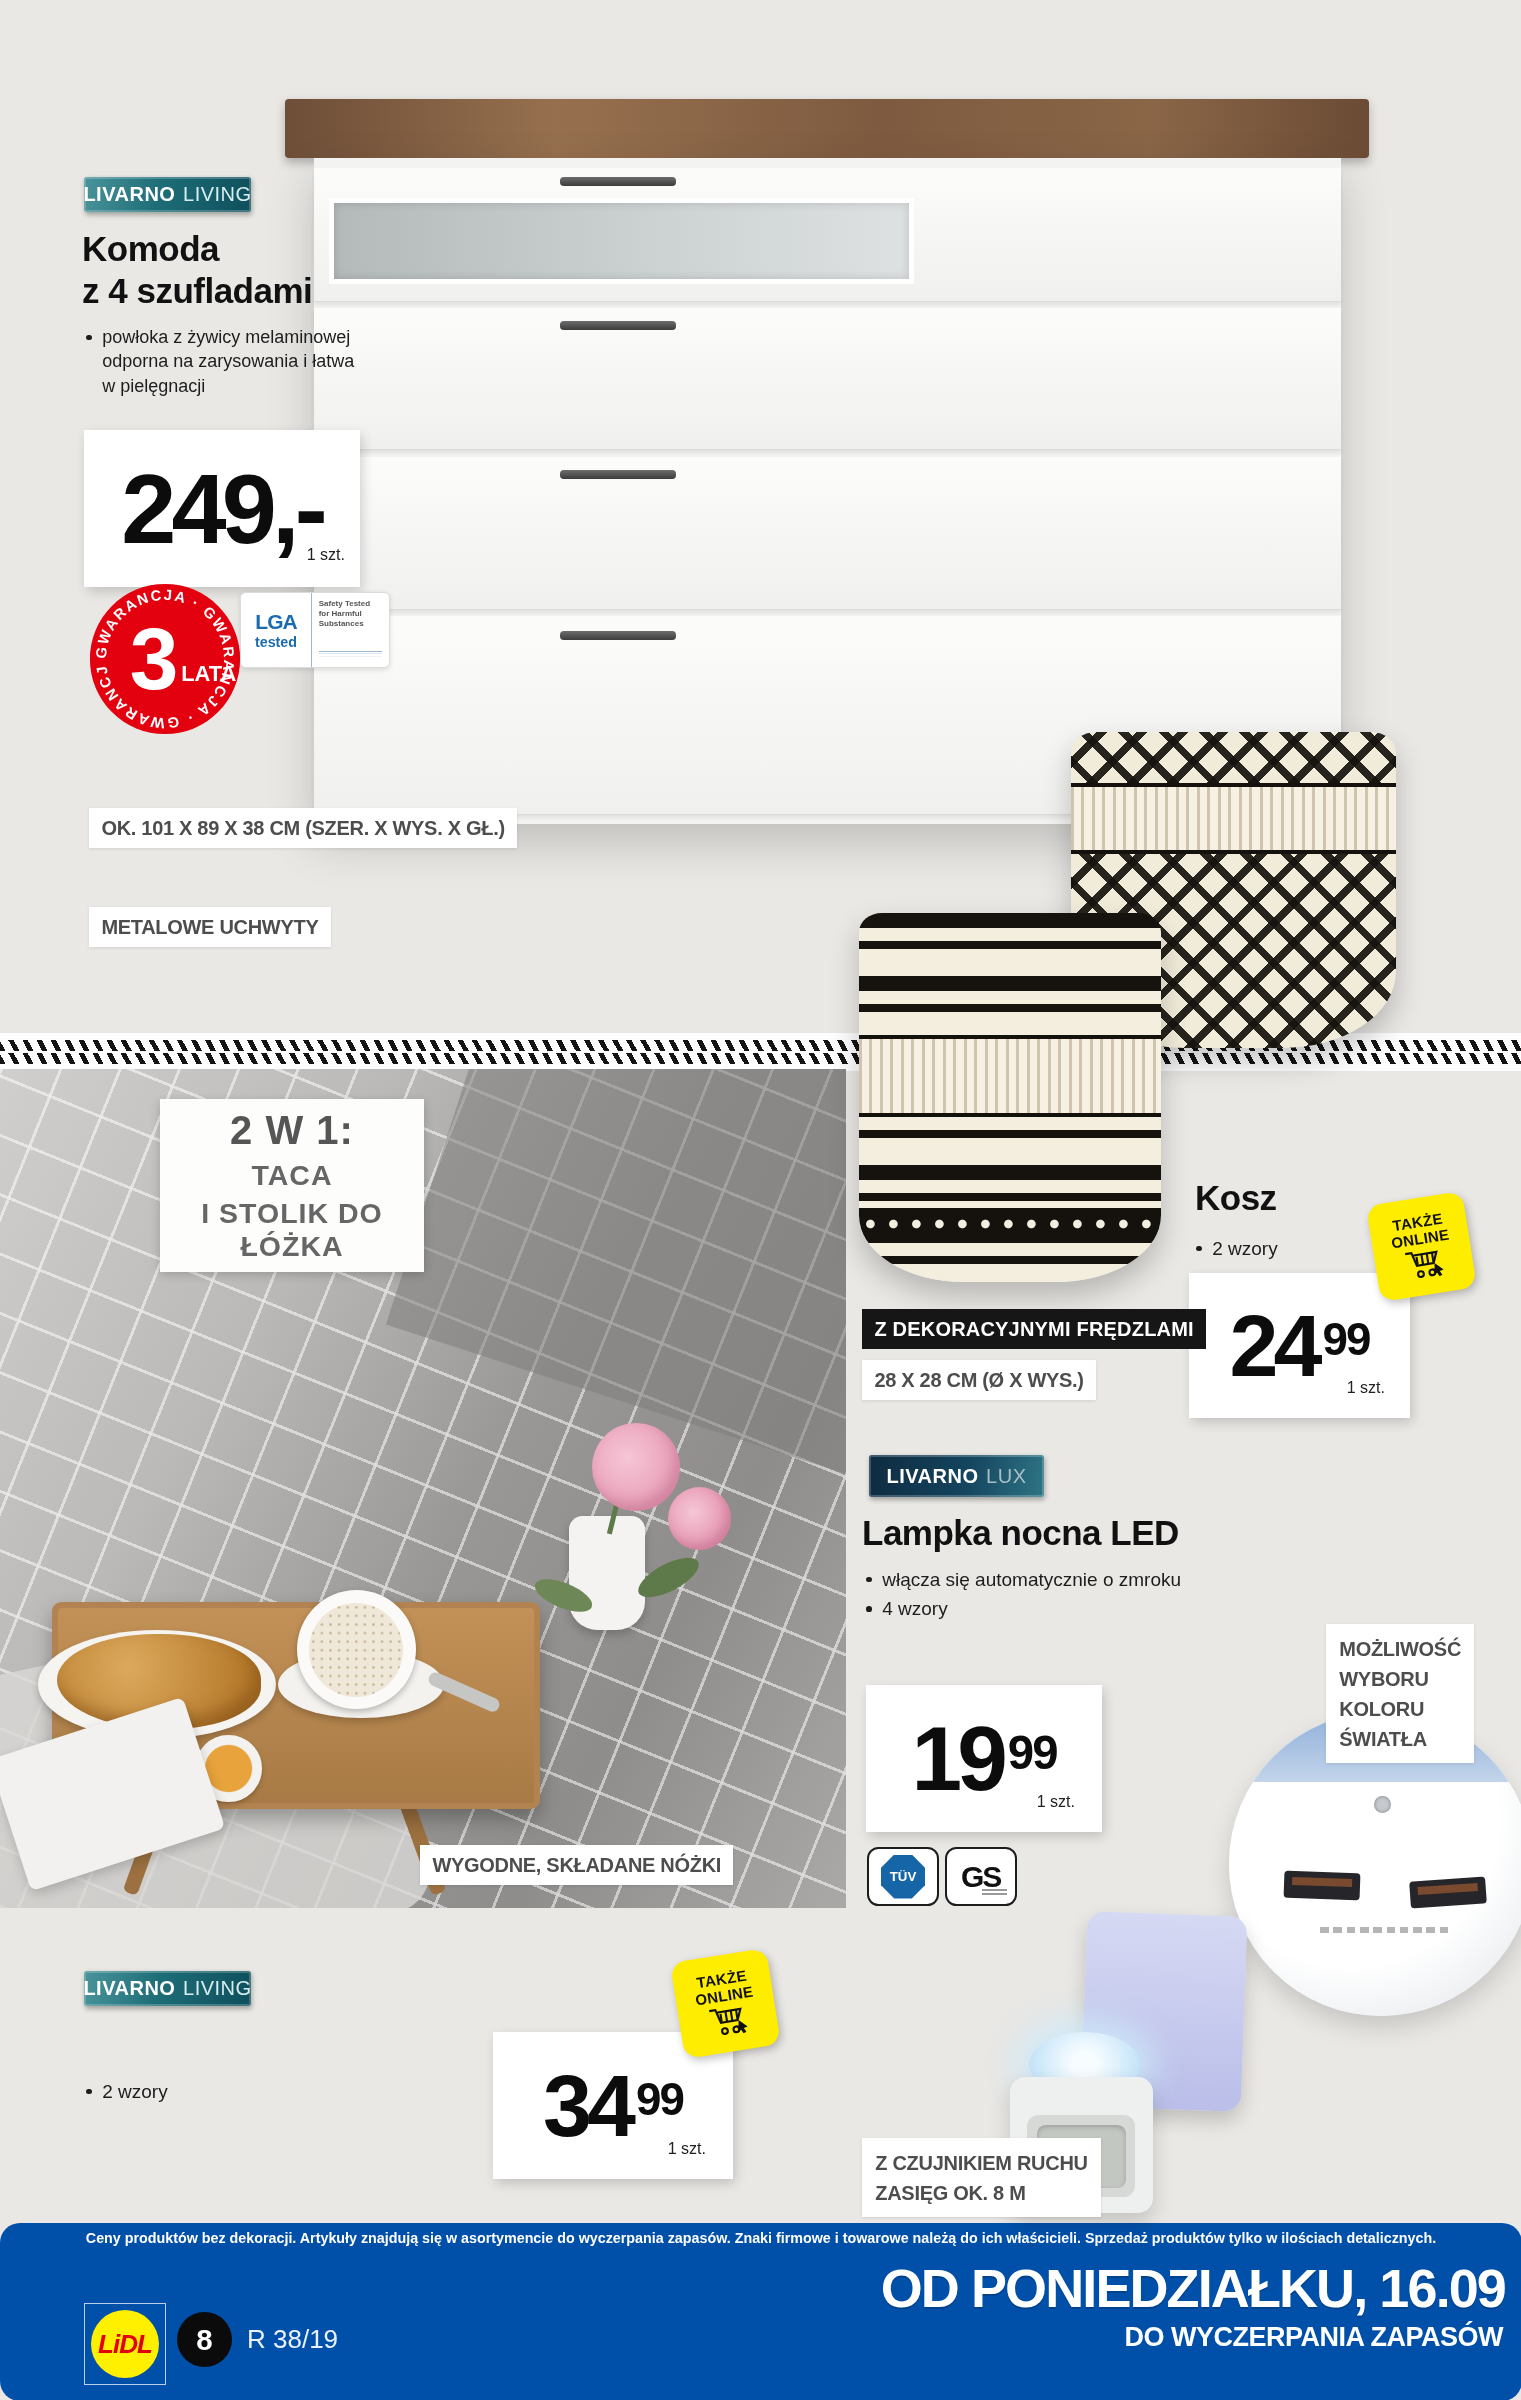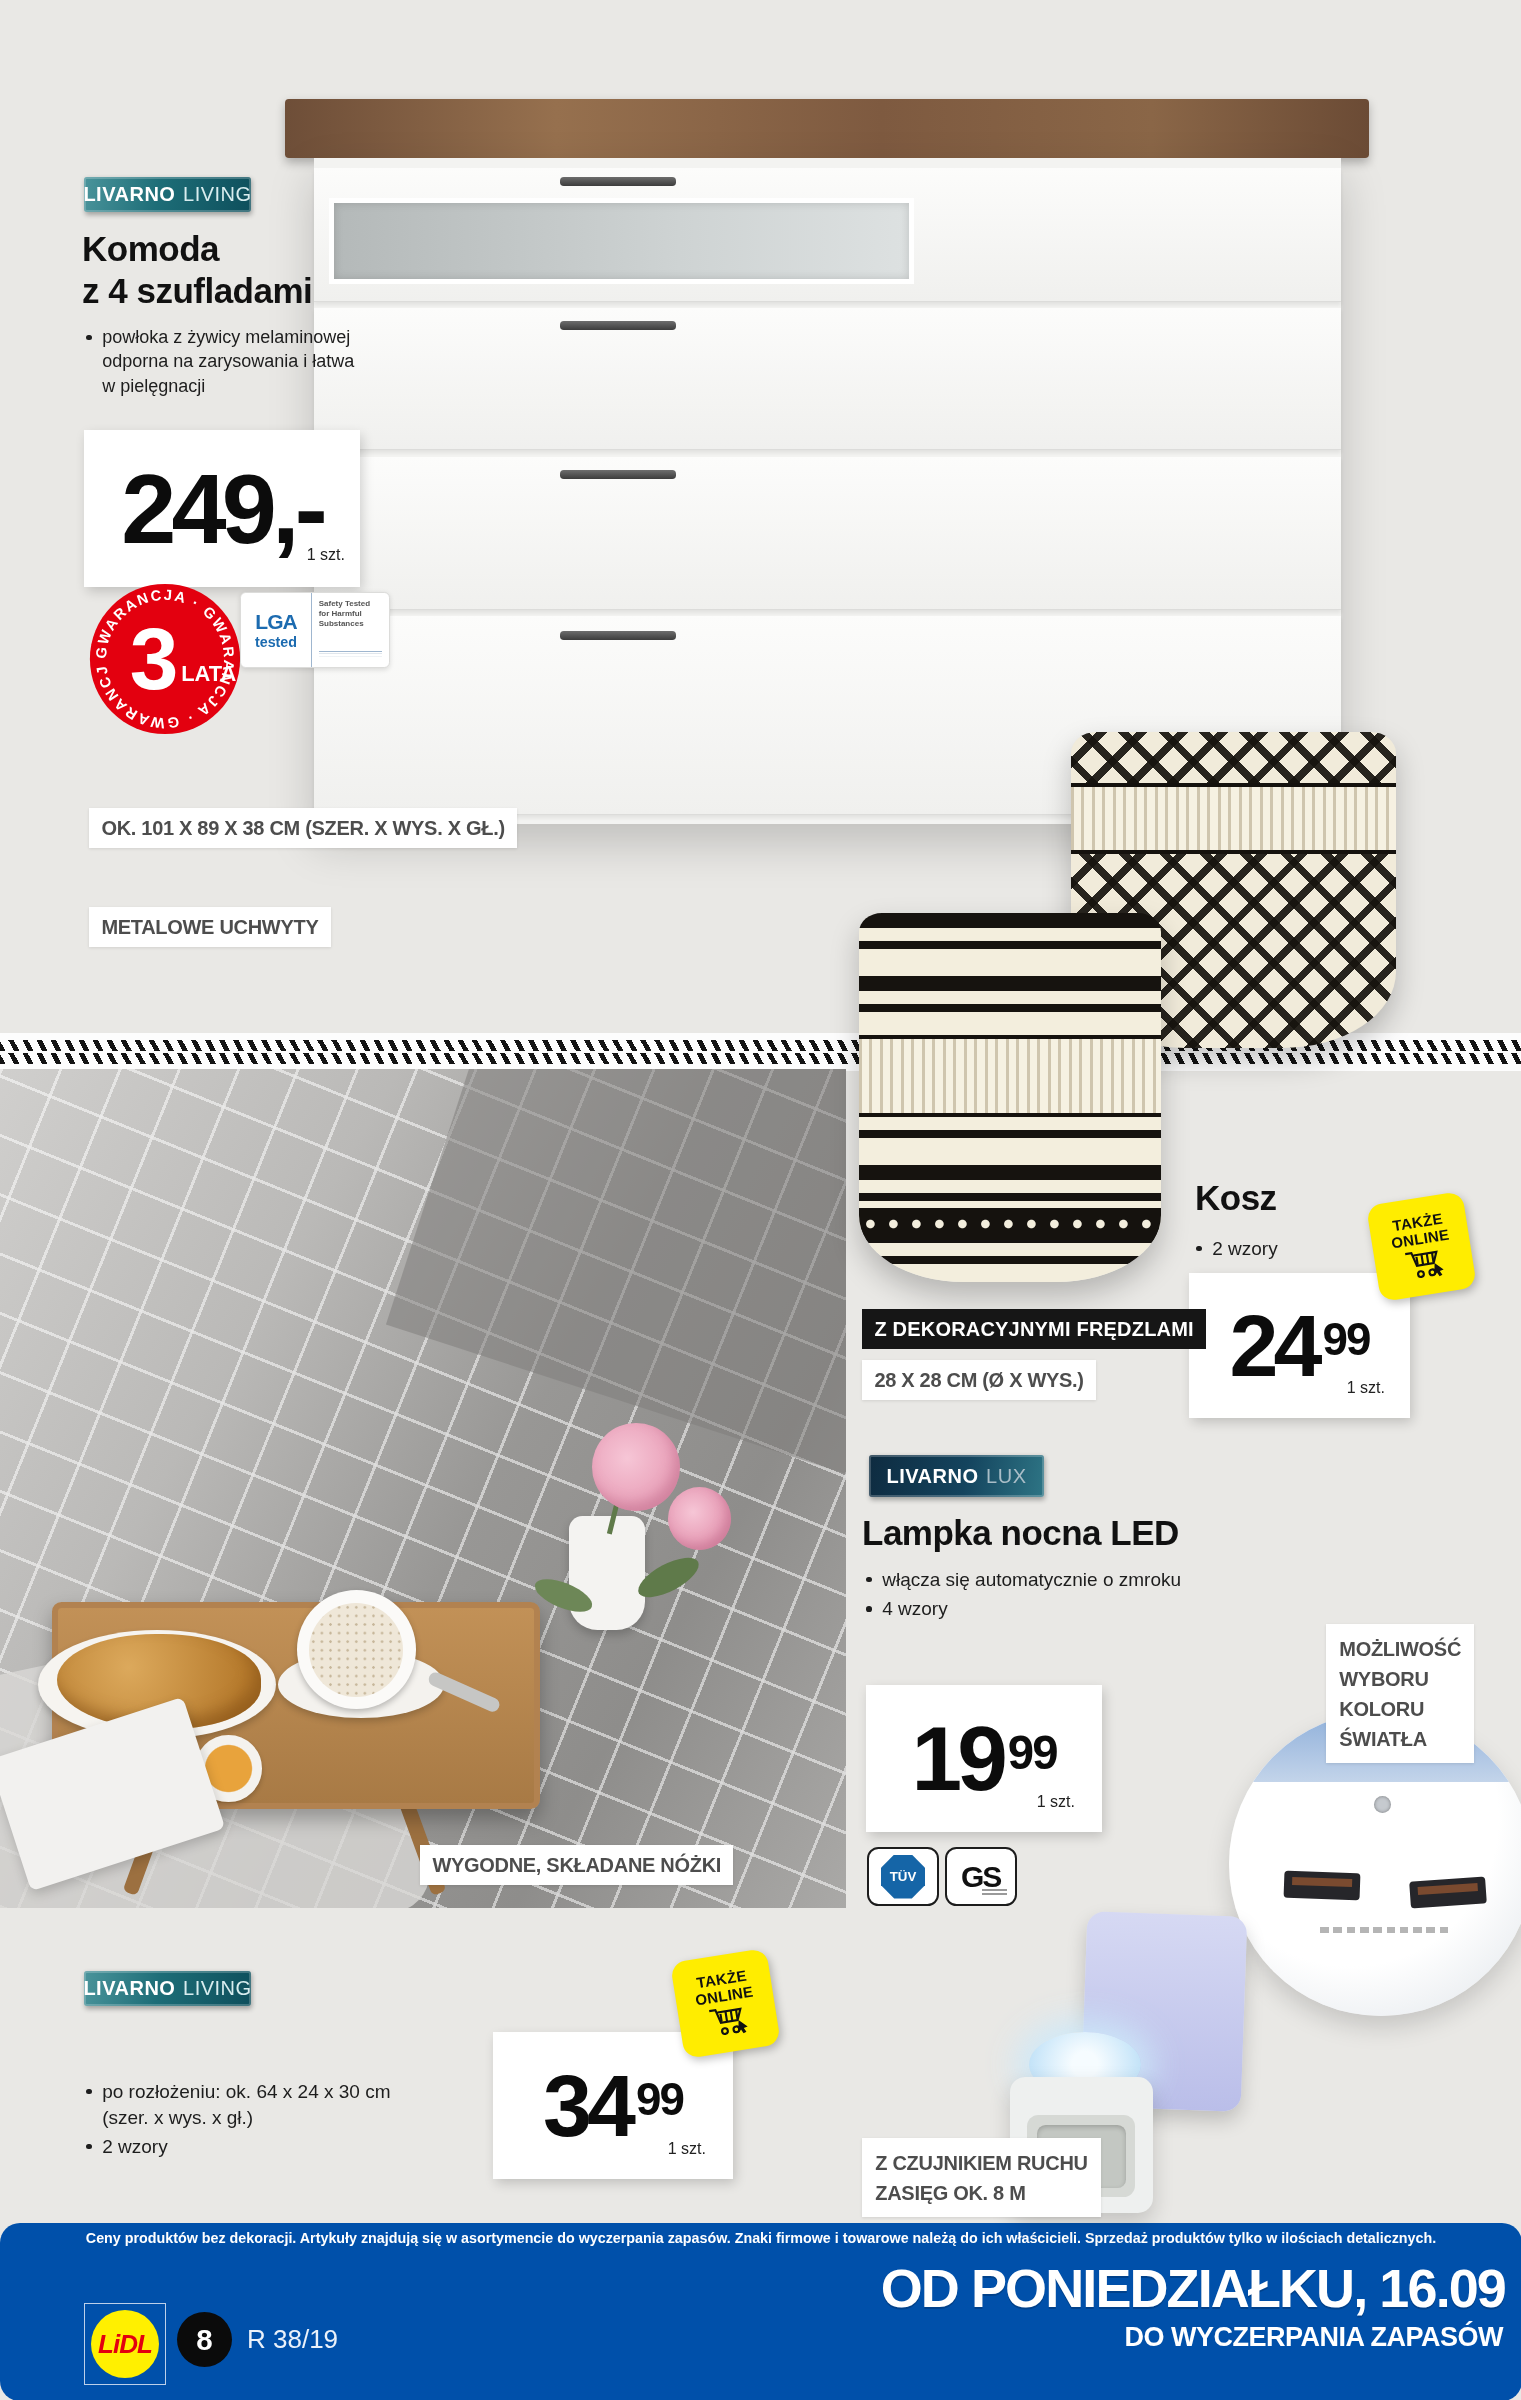--- a/index.html
+++ b/index.html
@@ -252,20 +252,25 @@
     <div class="abs ellipse" style="left:195px;top:666px;width:59px;height:59px;background:radial-gradient(circle,#e8a33c 55%,#f4f2ee 58%);border:4.8px solid #f4f2ee;box-shadow:0 2.9px 5.7px rgba(0,0,0,.2);"></div>
     <div class="abs" style="left:4.8px;top:656px;width:204px;height:138px;background:#f2f1ef;border-radius:7.6px;transform:rotate(-18deg);box-shadow:0 4.8px 11.4px rgba(0,0,0,.18);"></div>
 
     <div class="abs" style="left:569px;top:447px;width:76px;height:114px;background:#f4f3f1;border-radius:13.3px 13.3px 28.5px 28.5px;box-shadow:0 4.8px 9.5px rgba(0,0,0,.2);"></div>
     <div class="abs" style="left:616px;top:390px;width:4.8px;height:76px;background:#5f7a4a;transform:rotate(14deg);"></div>
     <div class="abs ellipse" style="left:635px;top:495px;width:67px;height:27px;background:#5f7a4a;transform:rotate(-28deg);"></div>
     <div class="abs ellipse" style="left:533px;top:514px;width:61px;height:25px;background:#6d8757;transform:rotate(22deg);"></div>
     <div class="abs ellipse" style="left:592px;top:354px;width:88px;height:88px;background:radial-gradient(circle at 40% 40%,#f6c6d6,#e79ab4 75%);box-shadow:inset -5.7px -7.6px 11.4px rgba(190,110,140,.5);"></div>
     <div class="abs ellipse" style="left:668px;top:418px;width:63px;height:63px;background:radial-gradient(circle at 40% 40%,#f6c6d6,#e391ad 75%);box-shadow:inset -4.8px -5.7px 9.5px rgba(190,110,140,.5);"></div>
 
+    <div class="abs overlay2w1" style="left:160px;top:30px;width:264px;height:173px;">
+      <div class="ov1">2 W 1:</div>
+      <div class="ov2">TACA</div>
+      <div class="ov2">I STOLIK DO ŁÓŻKA</div>
+    </div>
 
     <div class="abs wlabel" style="left:420px;top:776px;">WYGODNE, SKŁADANE NÓŻKI</div>
   </div>
 
   <div class="abs ptitle" style="left:1195px;top:1177px;">Kosz</div>
   <div class="abs" style="left:1196px;top:1236px;width:190px;">
     <div class="bullet">
       <span class="dot"></span>
       <span>2 wzory</span>
     </div>
@@ -344,24 +349,20 @@
     <div>ZASIĘG OK. 8 M</div>
   </div>
 
   <div class="abs badge badge-teal" style="left:84px;top:1971px;width:167px;height:35px;">
     <span class="b-main">LIVARNO</span>
       <span class="b-sub">LIVING</span>
   </div>
   <div class="abs" style="left:86px;top:2079px;width:333px;">
     <div class="bullet">
       <span class="dot"></span>
-      <span>po rozłożeniu: ok. 64 x 24 x 30 cm (szer. x wys. x gł.)</span>
-    </div>
-    <div class="bullet">
-      <span class="dot"></span>
       <span>2 wzory</span>
     </div>
   </div>
   <div class="abs online" style="left:677px;top:1955px;z-index:4;">
     <span>TAKŻE</span>
     <span>ONLINE</span>
     <svg width="40" height="32" viewBox="0 0 44 36">
       <g stroke="#111" stroke-width="2.4" fill="none">
         <path d="M2 5 h7 l4 15 h19 l5 -12 h-26"></path>
         <path d="M14 10 v9 M20 8 v12 M26 8 v12 M32 8 v11"></path>

